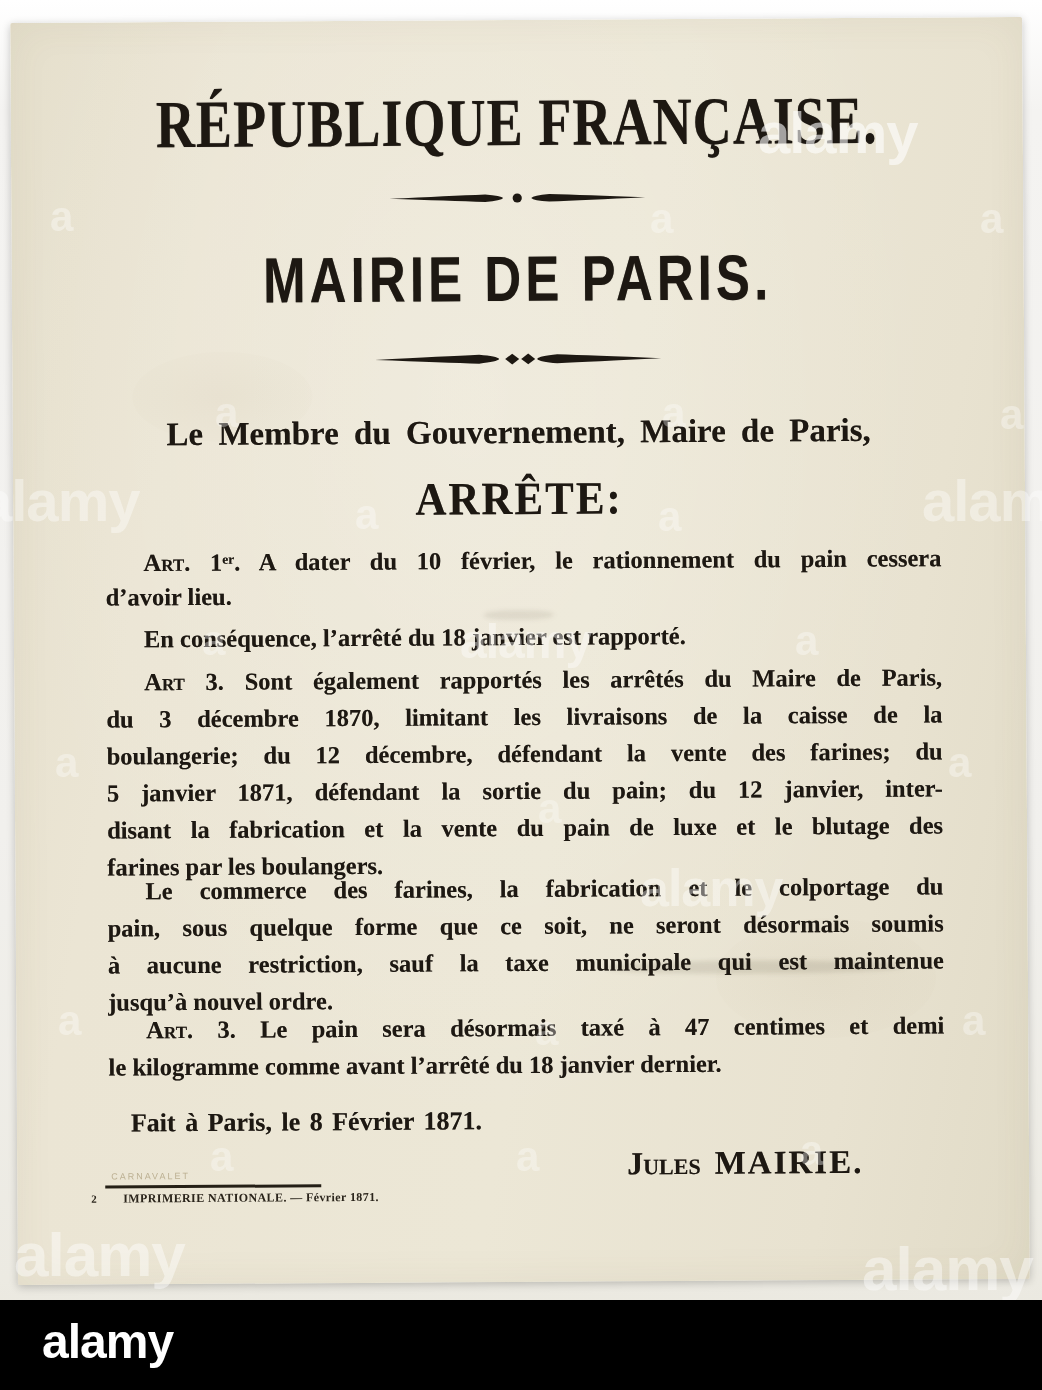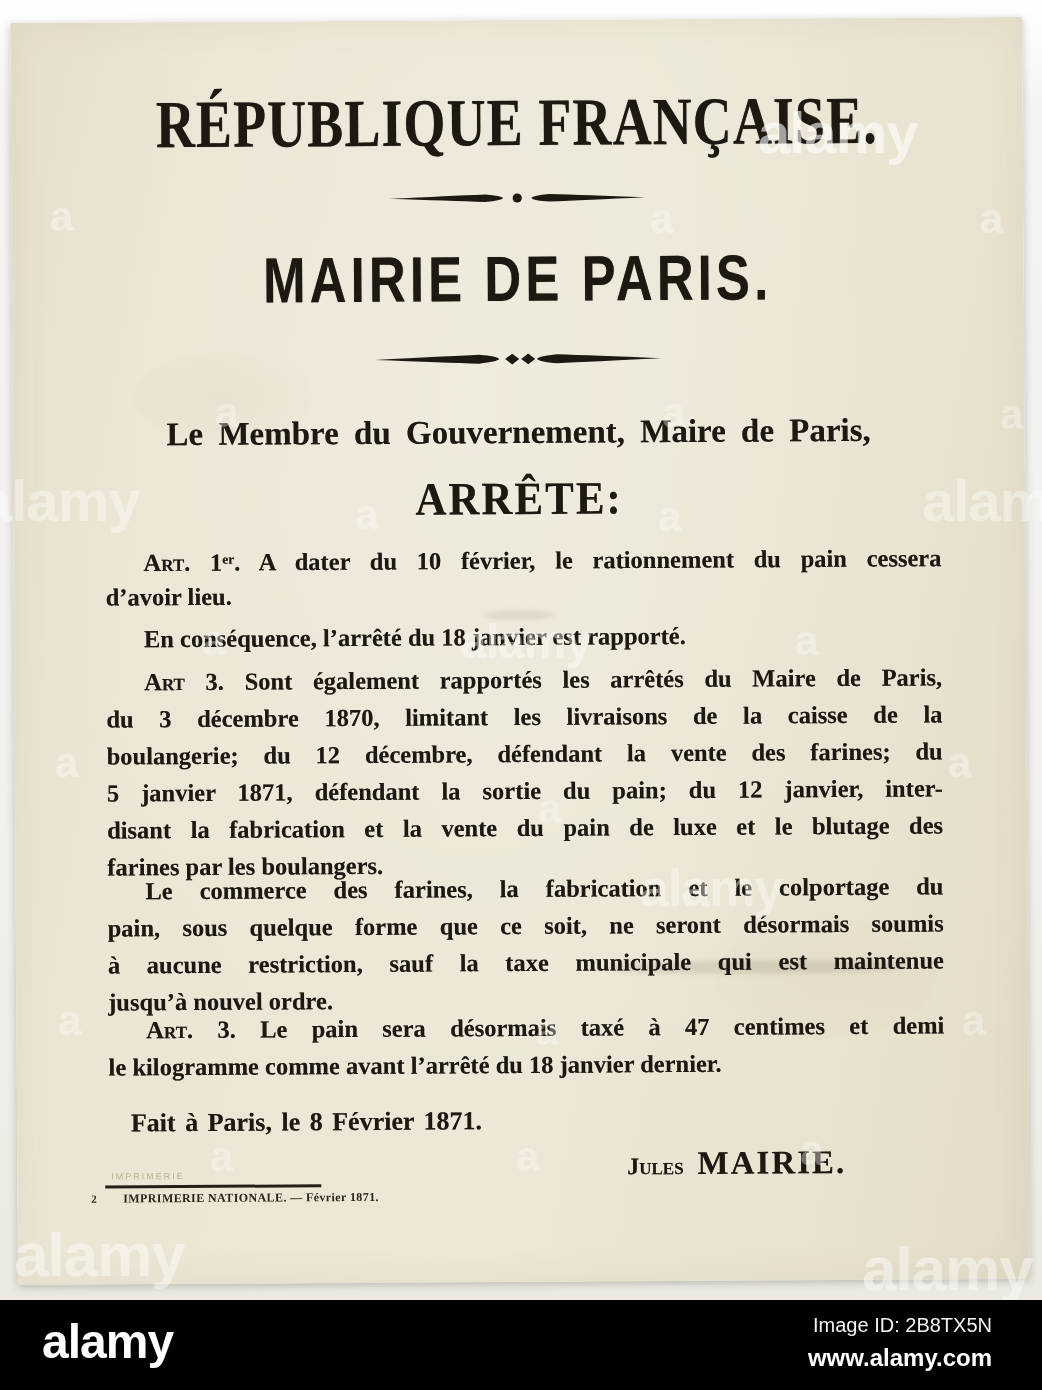--- a/index.html
+++ b/index.html
@@ -33,21 +33,21 @@
   .t-arrete{font-weight:bold;font-size:43px;letter-spacing:2px;transform:scaleY(1.08);transform-origin:center top;}
   
   .body-col{position:absolute;left:92px;width:836px;font-weight:bold;font-size:24.5px;}
   .pline{height:37px;line-height:37px;text-align:justify;text-align-last:justify;white-space:normal;overflow:visible;}
   .plast{height:37px;line-height:37px;text-align:left;}
   .pind{text-indent:38px;}
   .sc{font-variant:small-caps;}
   sup.ord{font-size:.55em;vertical-align:.5em;}
   .dateline{font-weight:bold;font-size:26px;word-spacing:3px;white-space:nowrap;}
   .sig{display:flex;align-items:baseline;gap:14px;font-weight:bold;white-space:nowrap;}
-  .sig .first{font-variant:small-caps;font-size:24px;}
+  .sig .first{font-variant:small-caps;font-size:32px;}
   .sig .last{font-size:33px;letter-spacing:2px;}
   .stamp{font-family:"Liberation Sans","DejaVu Sans",sans-serif;font-size:9px;letter-spacing:2px;color:#b4a787;opacity:.85;}
   .imprule{height:3px;background:#241f16;}
   .imprint{display:flex;align-items:baseline;font-weight:bold;font-size:12px;letter-spacing:.4px;color:#2a241b;}
   .imprint .num{margin-right:26px;font-size:11px;}
   .divider{display:flex;justify-content:center;}
   
   .wm{position:absolute;color:#ffffff;font-family:"Liberation Sans","DejaVu Sans",sans-serif;
       font-weight:bold;letter-spacing:-1px;pointer-events:none;z-index:6;line-height:1;}
   
@@ -132,21 +132,21 @@
       <div class="plast">le kilogramme comme avant l’arrêté du 18 janvier dernier.</div>
     </div>
 
     <div class="abs dateline ink" style="left:114px;top:1086px;">Fait à Paris, le 8 Février 1871.</div>
 
     <div class="abs sig ink" style="left:610px;top:1126px;">
       <span class="first">Jules</span>
       <span class="last">MAIRIE.</span>
     </div>
 
-    <div class="abs stamp" style="left:94px;top:1149px;">IMPRIMERIE</div>
+    <div class="abs stamp" style="left:94px;top:1149px;">CARNAVALET</div>
 
     <div class="abs imprule" style="left:88px;top:1163px;width:216px;"></div>
     <div class="abs imprint" style="left:74px;top:1169px;">
       <span class="num">2</span>
       <span>IMPRIMERIE NATIONALE. — Février 1871.</span>
     </div>
   </div>
 
   <span class="wm" style="left:758px;top:104px;font-size:58px;opacity:.60;">alamy</span>
 
@@ -179,23 +179,15 @@
 
   <span class="wm" style="left:210px;top:1136px;font-size:42px;opacity:.34;">a</span>
   <span class="wm" style="left:516px;top:1136px;font-size:42px;opacity:.34;">a</span>
   <span class="wm" style="left:800px;top:1130px;font-size:42px;opacity:.38;">a</span>
 
   <span class="wm" style="left:14px;top:1224px;font-size:62px;opacity:.45;">alamy</span>
   <span class="wm" style="left:862px;top:1238px;font-size:62px;opacity:.45;">alamy</span>
 
   <div class="footer-bar">
     <div class="footer-logo">alamy</div>
-    <div class="footer-right">
-      <div class="footer-id">
-        <span>Image ID:</span>
-        <span> </span>
-        <span>2B8TX5N</span>
-      </div>
-      <div class="footer-url">www.alamy.com</div>
-    </div>
   </div>
 
 </div>
 
 </body></html>

